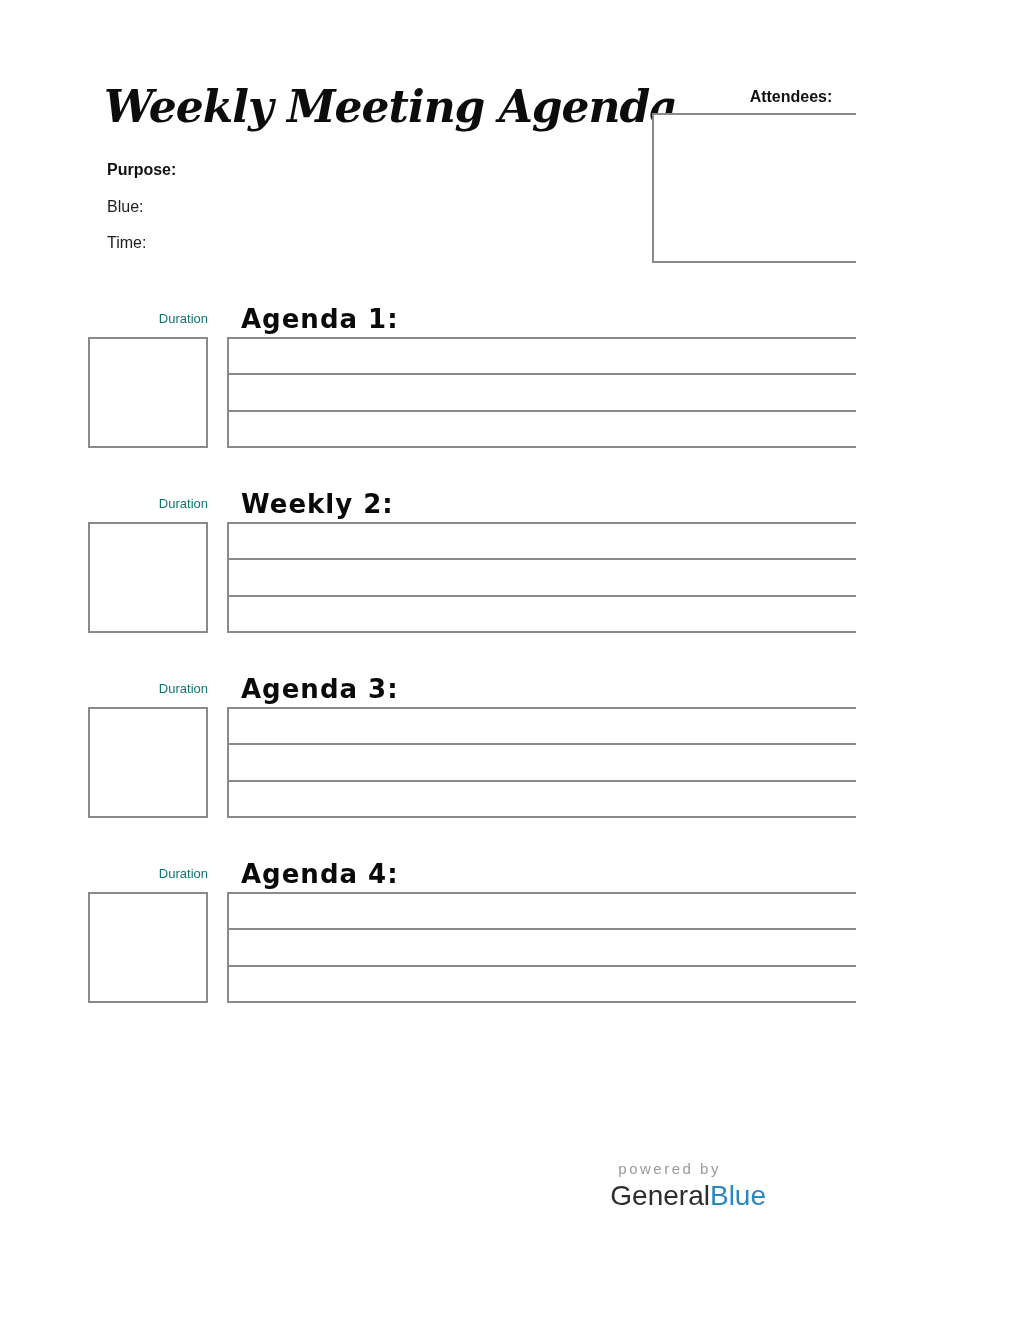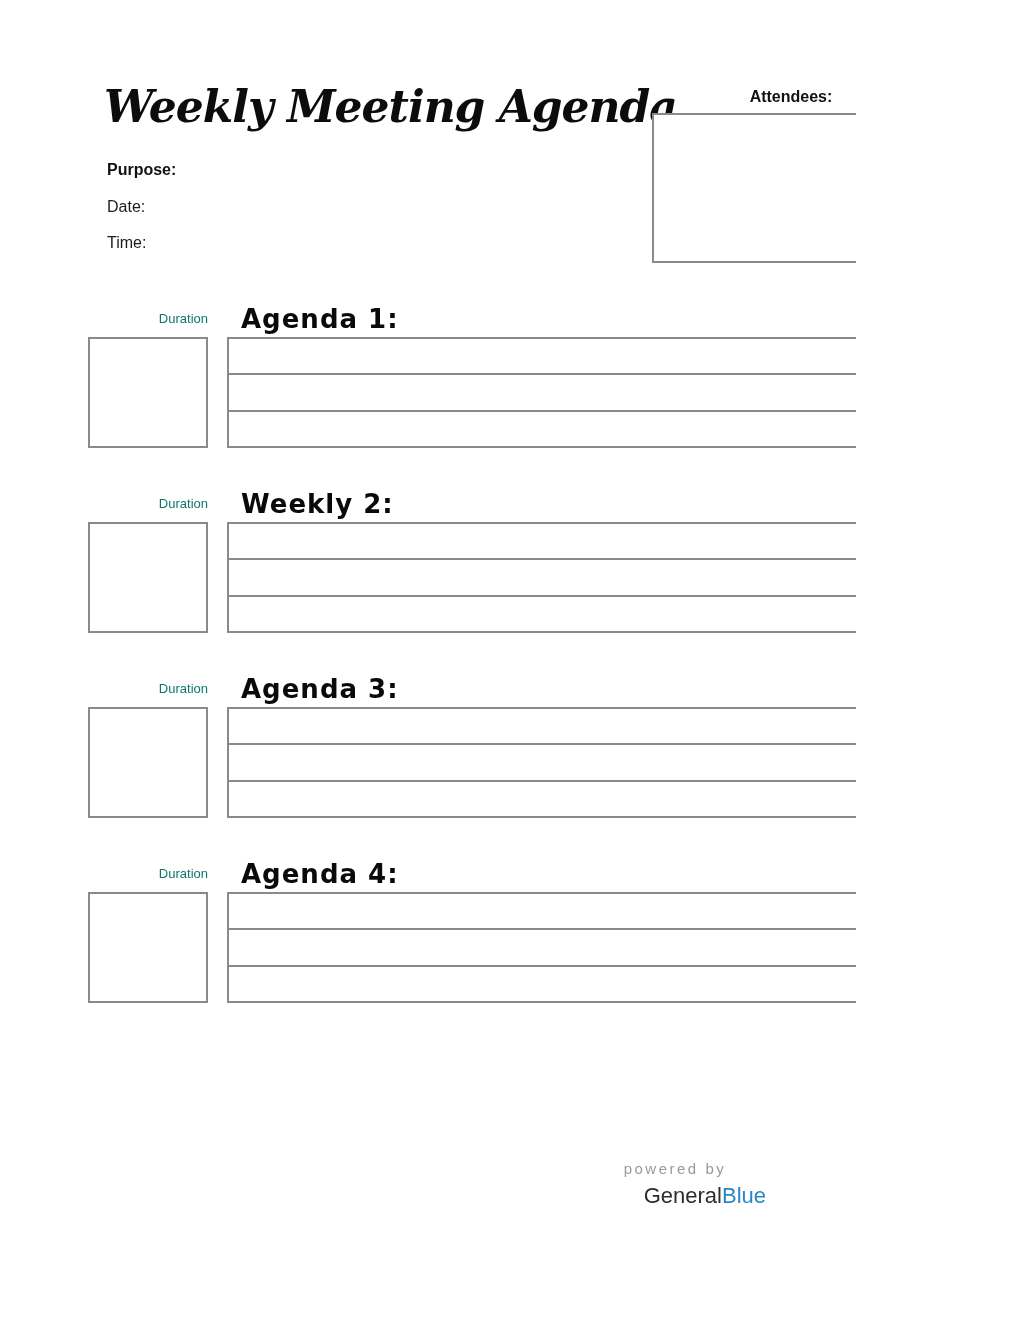--- a/index.html
+++ b/index.html
@@ -71,36 +71,36 @@
   .notes-label{
     position:absolute;left:16px;top:11px;
     font-weight:bold;font-size:16px;color:#111;
   }
   
   .footer{position:absolute;right:90px;top:1159px;text-align:left;}
   .powered-by{
     font-size:15px;color:#9a9a9a;letter-spacing:2.5px;
     padding-left:8px;line-height:20px;
   }
-  .brand{font-size:22px;line-height:34px;letter-spacing:0;white-space:nowrap;margin-left:28px;}
+  .brand{font-size:28px;line-height:34px;letter-spacing:0;white-space:nowrap;}
   .brand .black{color:#2d2d2d;}
   .brand .blue{color:#2a87c6;}
 </style>
 </head>
 <body>
 
 <div class="page">
 
   <div class="doc-title">Weekly Meeting Agenda</div>
 
   <div class="attendees-label">Attendees:</div>
   <div class="attendees-box"></div>
 
   <div class="meta-label bold purpose">Purpose:</div>
-  <div class="meta-label date">Date:</div>
+  <div class="meta-label date">Blue:</div>
   <div class="meta-label time">Time:</div>
 
   <div class="section sec-1">
     <div class="dur-label">Duration</div>
     <div class="dur-box"></div>
     <div class="agenda-heading">Agenda 1:</div>
     <div class="agenda-table">
       <div class="agenda-row"></div>
       <div class="agenda-row"></div>
       <div class="agenda-row"></div>

